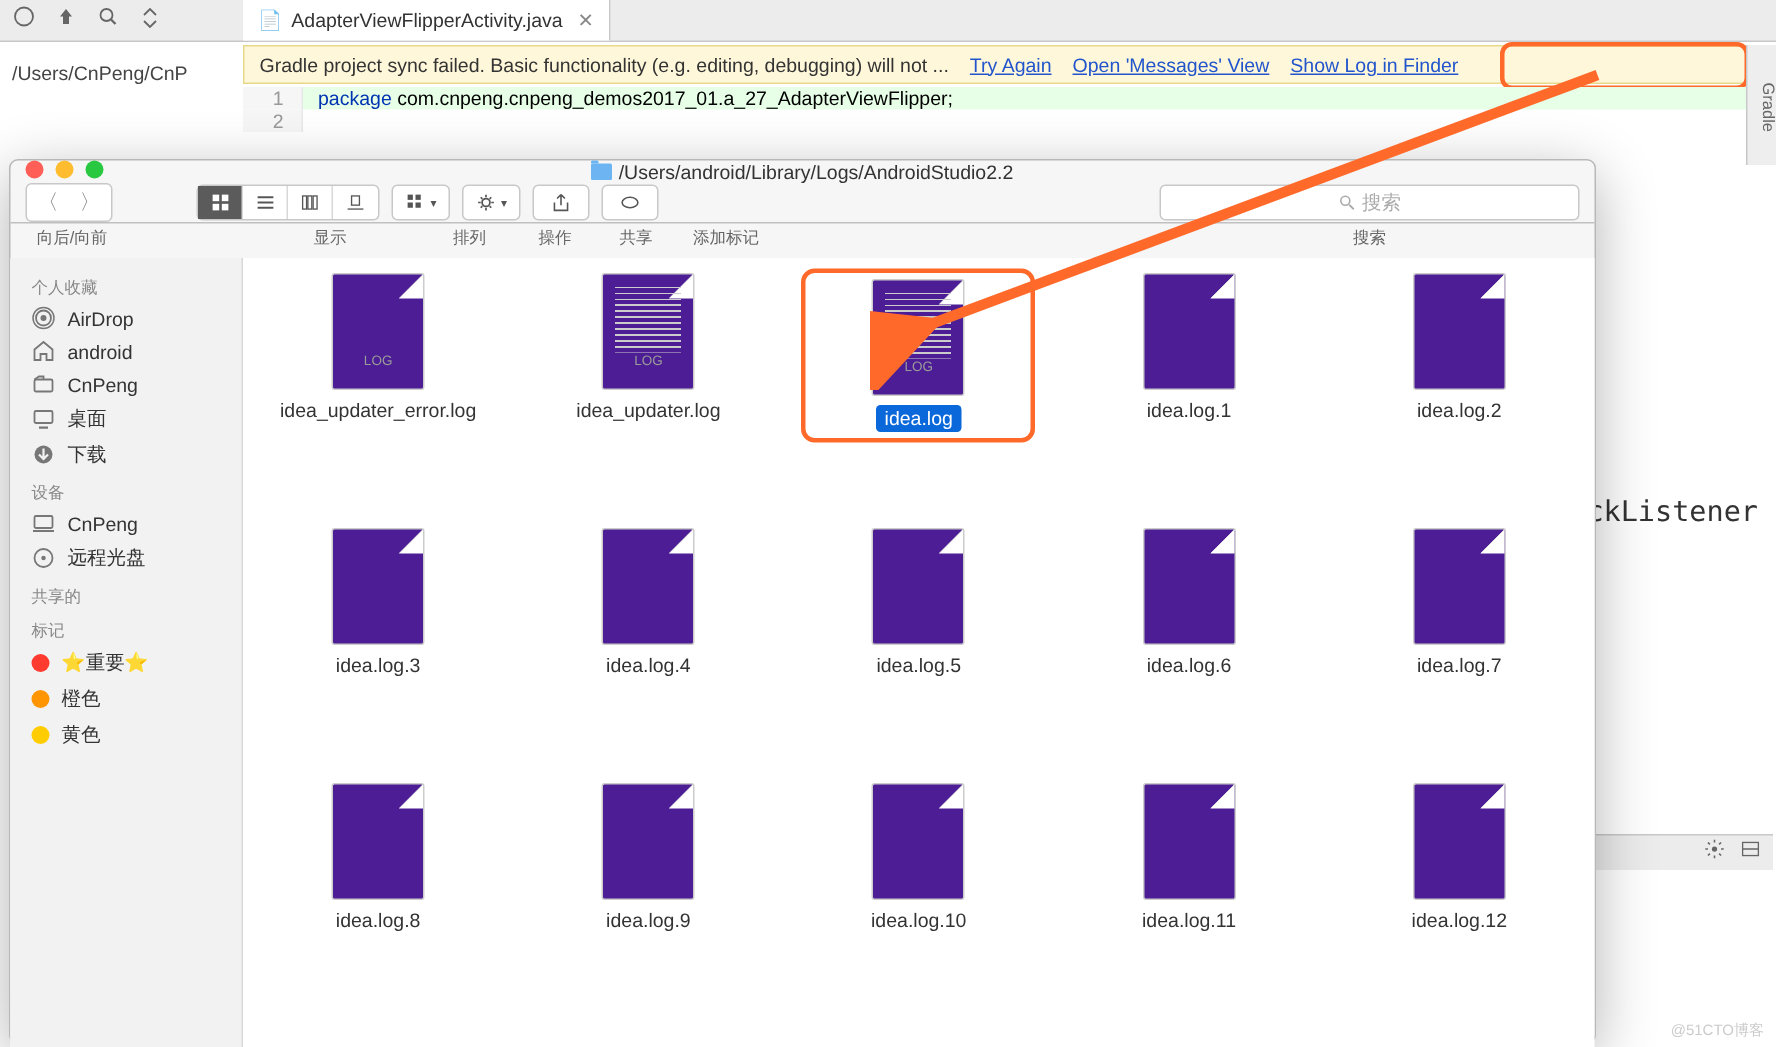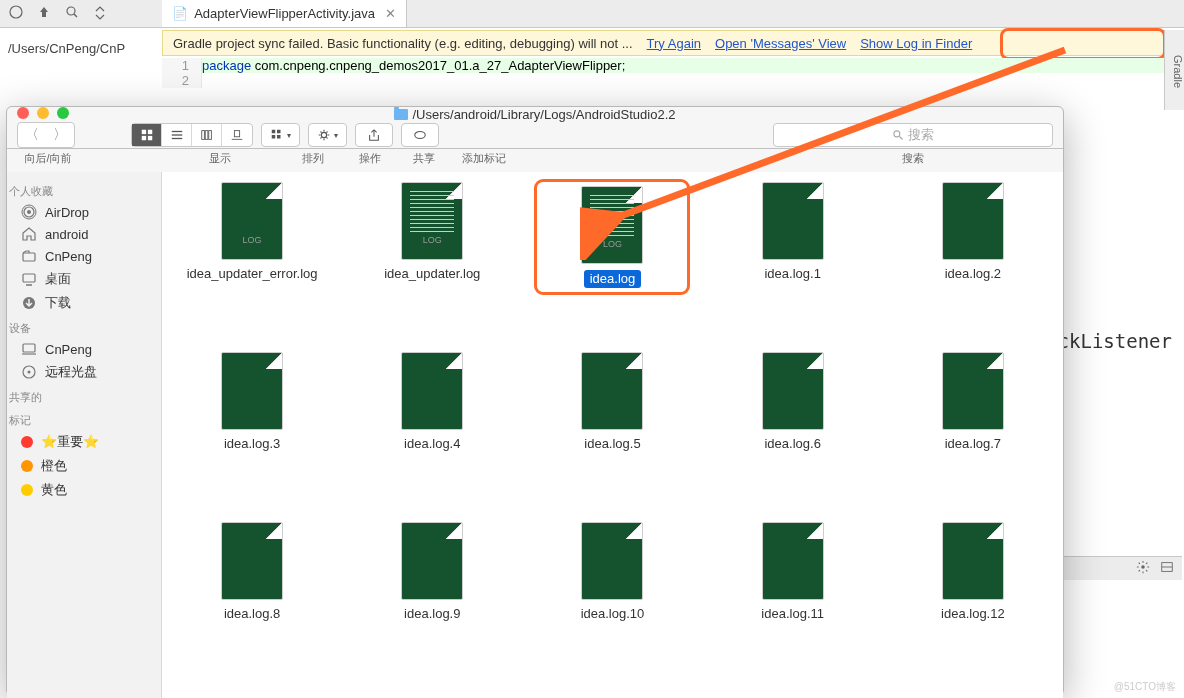--- a/index.html
+++ b/index.html
@@ -12,21 +12,21 @@
 .ide-tab-row { height: 28px; background: #ececec; border-bottom: 1px solid #c8c8c8; display: flex; align-items: center; position: absolute; left: 162px; top: 0; right: 2px; }
 .ide-tab { display: flex; align-items: center; gap: 6px; padding: 0 10px; height: 100%; background: #fff; border-right: 1px solid #c8c8c8; font-size: 13px; color: #333; }
 .ide-tab-close { color: #888; font-size: 13px; margin-left: 4px; }
 .breadcrumb { position: absolute; top: 41px; left: 8px; font-size: 13px; color: #444; }
 .warning-bar { position: absolute; top: 30px; left: 162px; right: 2px; height: 26px; background: #fff7da; border: 1px solid #e8d88a; display: flex; align-items: center; padding: 0 10px; font-size: 13px; color: #333; gap: 14px; }
 .warning-bar a { color: #2255cc; }
 .log-link-box { position: absolute; top: 28px; right: 18px; width: 166px; height: 32px; border: 3px solid #ff6a2b; border-radius: 8px; pointer-events: none; }
 .editor-area { position: absolute; top: 58px; left: 162px; right: 2px; height: 620px; background: #fff; font-family: Menlo, monospace; font-size: 13px; }
 .editor-line { display: flex; }
 .gutter { width: 40px; text-align: right; padding-right: 12px; color: #999; background: #f6f6f6; border-right: 1px solid #e8e8e8; }
-.code-cell { flex: 1; }
+.code-cell { flex: 1; padding-left: 10px; }
 .code-first { background: #e6ffe6; }
 .kw { color: #0033b3; }
 .snippet-right { position: absolute; right: 12px; top: 330px; font-family: Menlo, monospace; font-size: 19px; color: #333; }
 .green-check { position: absolute; top: 63px; right: 6px; color: #3a9b3a; font-size: 14px; }
 .side-gradle { position: absolute; right: 0; top: 30px; width: 20px; height: 80px; background: #eee; writing-mode: vertical-rl; font-size: 11px; color: #666; text-align: center; padding-top: 4px; border-left: 1px solid #c8c8c8; }
 .ide-statusbar { position: absolute; bottom: 118px; left: 162px; right: 2px; height: 24px; background: #ececec; border-top: 1px solid #c8c8c8; display: flex; justify-content: flex-end; align-items: center; gap: 10px; padding-right: 8px; }
 .ide-statusbar svg { width: 14px; height: 14px; fill: #666; }
 
 
 .finder { position: absolute; top: 106px; left: 6px; width: 1058px; height: 590px; background: #f6f6f6; border: 1px solid #b8b8b8; border-radius: 6px; box-shadow: 0 10px 40px rgba(0,0,0,0.3); display: flex; flex-direction: column; }
@@ -50,29 +50,29 @@
 .drop-caret { font-size: 8px; color: #555; }
 .single-btn { width: 38px; height: 24px; border: 1px solid #c8c8c8; border-radius: 4px; background: #fff; display: flex; align-items: center; justify-content: center; }
 .single-btn svg { width: 14px; height: 14px; fill: #555; stroke: #555; }
 .search-field { flex: 1; max-width: 280px; margin-left: auto; height: 24px; border: 1px solid #c8c8c8; border-radius: 4px; background: #fff; display: flex; align-items: center; justify-content: center; gap: 4px; color: #aaa; font-size: 13px; }
 
 .toolbar-labels { display: flex; align-items: center; font-size: 11px; color: #666; padding: 2px 10px 6px; }
 .toolbar-labels span { text-align: center; }
 
 .finder-body { flex: 1; display: flex; background: #fff; }
 .sidebar { width: 155px; background: #f2f2f2; border-right: 1px solid #d8d8d8; padding: 6px 0; font-size: 13px; overflow-y: auto; }
-.sb-header { padding: 6px 2px 2px; font-size: 11px; color: #888; }
+.sb-header { padding: 6px 14px 2px; font-size: 11px; color: #888; }
 .sb-item { display: flex; align-items: center; gap: 8px; padding: 3px 14px; color: #333; }
 .sb-item svg { width: 16px; height: 16px; fill: #777; }
 .sb-tag { display: flex; align-items: center; gap: 8px; padding: 3px 14px; color: #333; }
 .tag-dot { width: 12px; height: 12px; border-radius: 50%; }
 
 .file-grid { flex: 1; padding: 10px 0; overflow-y: auto; display: grid; grid-template-columns: repeat(5, 1fr); grid-auto-rows: 170px; justify-items: center; align-items: start; }
 .file-item { display: flex; flex-direction: column; align-items: center; gap: 6px; width: 150px; }
-.file-icon { width: 62px; height: 78px; background: #14532d; border: 1px solid #ccc; border-radius: 2px; position: relative; display: flex; align-items: flex-end; justify-content: center; padding-bottom: 14px; }
+.file-icon { width: 62px; height: 78px; background: #4c1d95; border: 1px solid #ccc; border-radius: 2px; position: relative; display: flex; align-items: flex-end; justify-content: center; padding-bottom: 14px; }
 .file-icon::before { content: ""; position: absolute; top: 0; right: 0; width: 16px; height: 16px; background: linear-gradient(135deg, transparent 48%, #ddd 50%, #fff 52%); }
 .file-icon.loggy { font-size: 9px; color: #999; font-weight: 500; }
 .file-icon.texty::after { content: ""; position: absolute; top: 8px; left: 8px; right: 8px; bottom: 24px; background: repeating-linear-gradient(#ccc 0 1px, transparent 1px 4px); }
 .file-label { font-size: 13px; color: #333; text-align: center; line-height: 1.2; max-width: 140px; }
 .file-label.selected { background: #0a68da; color: #fff; border-radius: 3px; padding: 1px 6px; }
 .file-item.highlight-box { outline: 3px solid #ff6a2b; border-radius: 6px; padding: 4px; }
 
 
 .arrow-svg { position: absolute; top: 40px; left: 580px; width: 540px; height: 220px; pointer-events: none; }
 

